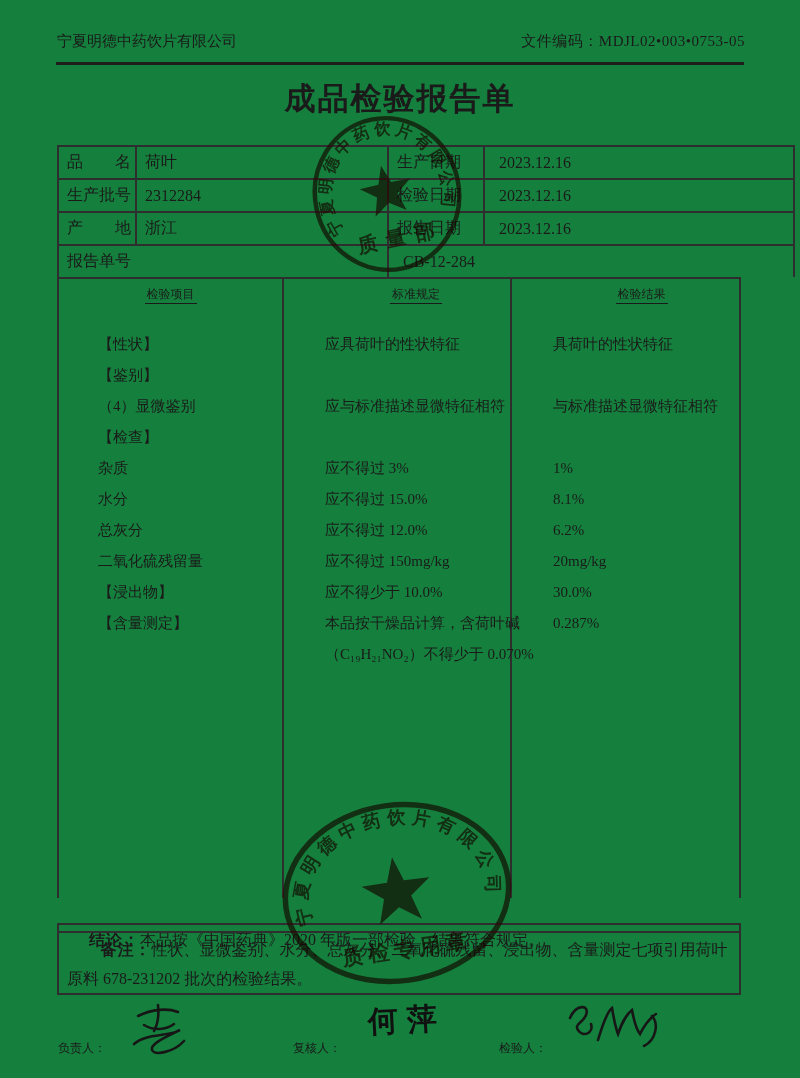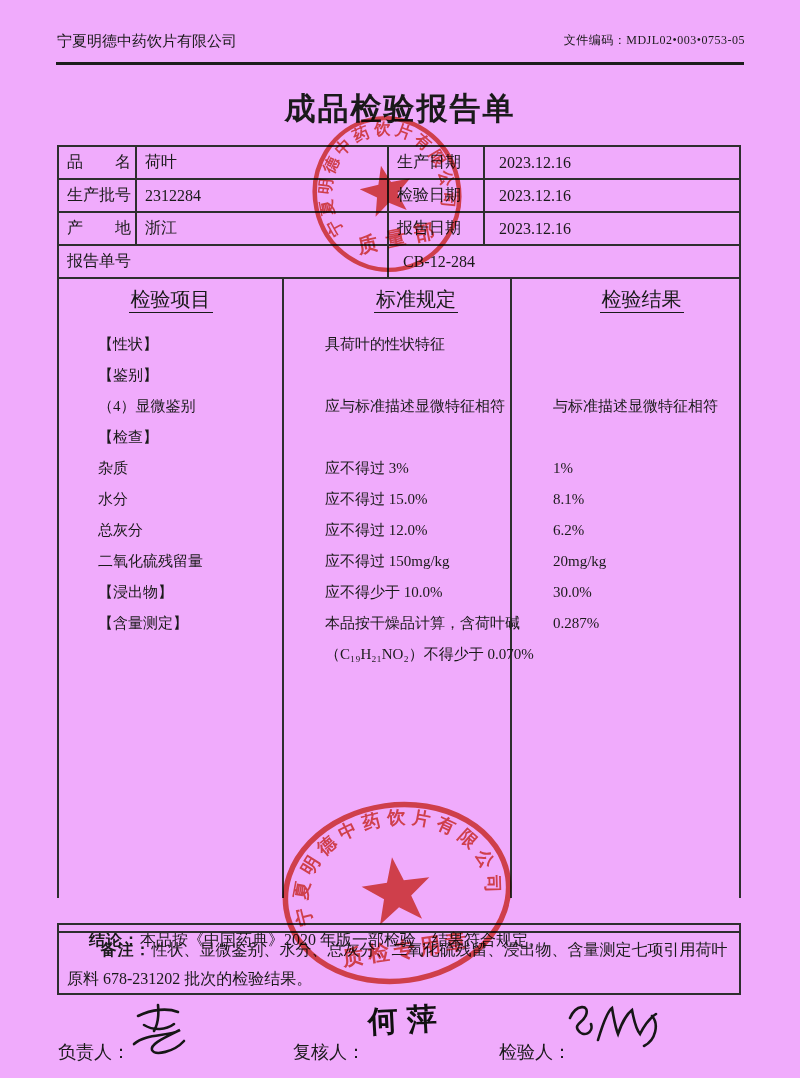--- a/index.html
+++ b/index.html
@@ -5,58 +5,58 @@
   :root{
     --ink:#1a1a1a;
     --line:#2e2e2e;
     --red:#d6402c;
   }
   *{box-sizing:border-box;}
   html,body{margin:0;padding:0;background:#ffffff;}
   .page{
     position:relative;
     width:800px;height:1078px;
-    background:#f0abfc;
+    background:#15803d;
     font-family:"Liberation Serif","DejaVu Serif",serif;
     color:var(--ink);
     overflow:hidden;
     padding-left:20px;
   }
   
   .hdr-company{position:absolute;left:57px;top:32px;font-size:15px;}
-  .hdr-code{position:absolute;right:55px;top:32px;font-size:12px;letter-spacing:.5px;}
+  .hdr-code{position:absolute;right:55px;top:32px;font-size:15px;letter-spacing:.5px;}
   .hdr-rule{position:absolute;left:56px;top:62px;width:688px;height:3px;background:#1d1d1d;}
   .title{
-    position:absolute;left:0;right:0;top:88px;margin:0;
+    position:absolute;left:0;right:0;top:78px;margin:0;
     text-align:center;font-size:31px;font-weight:700;letter-spacing:2px;
   }
   
   .info-table{
-    position:absolute;left:57px;top:145px;width:684px;
+    position:absolute;left:57px;top:145px;width:738px;
     border:2px solid var(--line);border-bottom:none;font-family:Liberation Serif, serif;
   }
   .irow{display:grid;grid-template-columns:78px 252px 96px 1fr;height:33px;}
   .irow.last{grid-template-columns:330px 1fr;height:31px;}
   .irow:not(.last) .icell{border-bottom:2px solid var(--line);}
   .icell{
     border-right:2px solid var(--line);
     display:flex;align-items:center;
     padding-left:8px;font-size:16px;white-space:nowrap;overflow:hidden;
   }
   .icell:last-child{border-right:none;}
   .icell.v2{padding-left:14px;}
   
   .main-table{
     position:absolute;left:57px;top:277px;width:684px;height:621px;
     border:2px solid var(--line);border-bottom:none;
   }
   .vline{position:absolute;top:0;bottom:0;width:2px;background:var(--line);}
   .vline.v1{left:223px;}
   .vline.v2{left:451px;}
-  .mhead{position:absolute;top:7px;font-size:20px;text-align:center;}
+  .mhead{position:absolute;top:7px;font-size:12px;text-align:center;}
   .mhead span{border-bottom:1.5px solid var(--ink);padding:0 2px 2px 2px;}
   .mh1{left:0;width:223px;}
   .mh2{left:225px;width:264px;}
   .mh3{left:453px;width:259px;}
   .mt-rows{position:absolute;left:0;top:50px;width:100%;}
   .mrow{display:grid;grid-template-columns:225px 228px 1fr;height:31px;line-height:31px;font-size:15px;}
   .mrow .c1{padding-left:7px;}
   .mrow .c2{padding-left:9px;}
   .mrow .c3{padding-left:9px;}
   .mrow div{white-space:nowrap;overflow:visible;margin-left:32px;}
@@ -68,21 +68,21 @@
   }
   .conclusion-row b{letter-spacing:1px;}
   .remarks-row{
     position:absolute;left:57px;top:931px;width:684px;height:64px;
     border:2px solid var(--line);
     font-size:16px;
   }
   .remarks-row p{margin:0;padding:2px 8px 0 8px;text-indent:2.1em;line-height:29px;}
   .remarks-row b{letter-spacing:1px;}
   
-  .sig-label{position:absolute;top:1040px;font-size:18px;}
+  .sig-label{position:absolute;top:1040px;font-size:12px;}
   .lab-resp{left:58px;}
   .lab-rev{left:293px;}
   .lab-insp{left:499px;}
   .sig-svg{position:absolute;}
   .sig1{left:122px;top:1000px;}
   .sig3{left:560px;top:996px;}
   .reviewer-sig{
     position:absolute;left:368px;top:1000px;
     font-size:30px;letter-spacing:9px;font-weight:600;color:#101010;
     transform:rotate(-3deg);white-space:nowrap;
@@ -131,20 +131,21 @@
   <div class="main-table">
     <div class="vline v1"></div>
     <div class="vline v2"></div>
     <div class="mhead mh1"><span>检验项目</span></div>
     <div class="mhead mh2"><span>标准规定</span></div>
     <div class="mhead mh3"><span>检验结果</span></div>
 
     <div class="mt-rows">
       <div class="mrow">
         <div class="c1">【性状】</div>
+        <div class="c2">应具荷叶的性状特征</div>
         <div class="c3">具荷叶的性状特征</div>
       </div>
       <div class="mrow">
         <div class="c1">【鉴别】</div>
         <div class="c2"></div>
         <div class="c3"></div>
       </div>
       <div class="mrow">
         <div class="c1">（4）显微鉴别</div>
         <div class="c2">应与标准描述显微特征相符</div>

